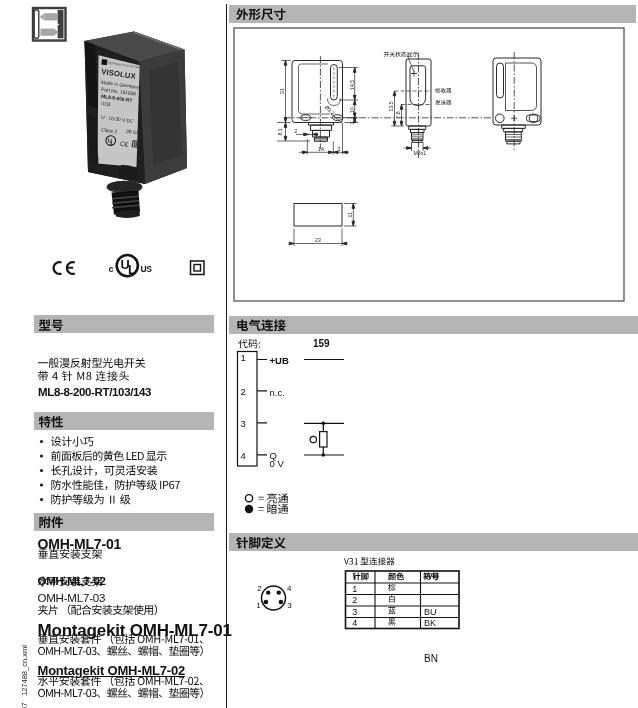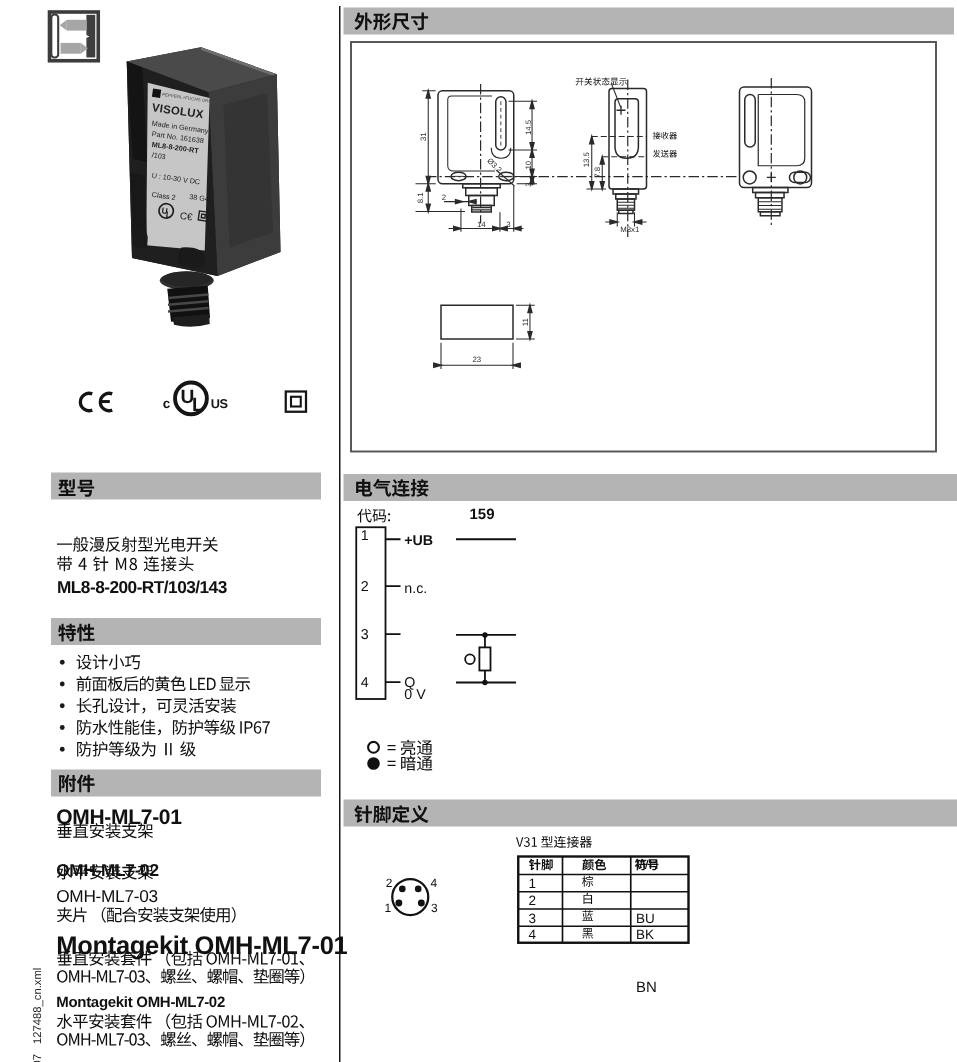--- a/index.html
+++ b/index.html
@@ -240,21 +240,21 @@
 <rect x="345.5" y="571" width="113.5" height="57.5" stroke-width="1.6"></rect>
 <path d="M375,571 V628.5 M420.5,571 V628.5" stroke-width="1.1"></path>
 <path d="M345.5,583 H459 M345.5,594.5 H459 M345.5,606 H459 M345.5,617.5 H459" stroke-width="1.1"></path>
 </g>
 </svg>
 <div class="t" style="left:38px;top:338.5px;font-size:11.5px;font-weight:700;letter-spacing:-0.35px;margin-top:48px;">ML8-8-200-RT/103/143</div>
 <div class="t" style="left:37.5px;top:536.5px;font-size:14px;font-weight:700;letter-spacing:-0.2px;">OMH-ML7-01</div>
 <div class="t" style="left:37.5px;top:576px;font-size:11.5px;font-weight:700;letter-spacing:-0.2px;">OMH-ML7-02</div>
 <div class="t" style="left:37.5px;top:592.5px;font-size:11.5px;font-weight:400;letter-spacing:-0.2px;">OMH-ML7-03</div>
 <div class="t" style="left:37.5px;top:621.5px;font-size:17px;font-weight:700;letter-spacing:-0.2px;">Montagekit OMH-ML7-01</div>
-<div class="t" style="left:37.5px;top:664.0px;font-size:10px;font-weight:700;letter-spacing:-0.2px;">Montagekit OMH-ML7-02</div>
+<div class="t" style="left:37.5px;top:664.0px;font-size:13px;font-weight:700;letter-spacing:-0.2px;text-decoration:underline;">Montagekit OMH-ML7-02</div>
 <div class="t" style="left:313px;top:339.2px;font-size:10px;font-weight:700;">159</div>
 <div class="t" style="left:240.5px;top:353.2px;font-size:9.5px;font-weight:400;">1</div>
 <div class="t" style="left:240.5px;top:387.2px;font-size:9.5px;font-weight:400;">2</div>
 <div class="t" style="left:240.5px;top:419.2px;font-size:9.5px;font-weight:400;">3</div>
 <div class="t" style="left:240.5px;top:451.2px;font-size:9.5px;font-weight:400;">4</div>
 <div class="t" style="left:269.5px;top:356.2px;font-size:9.5px;font-weight:700;">+UB</div>
 <div class="t" style="left:269.5px;top:387.7px;font-size:9.5px;font-weight:400;">n.c.</div>
 <div class="t" style="left:269.5px;top:419.2px;font-size:9.5px;font-weight:400;margin-top:40px;">0 V</div>
 <div class="t" style="left:269.5px;top:451.2px;font-size:9.5px;font-weight:400;">Q</div>
 <div class="t" style="left:352.3px;top:584.6px;font-size:9px;font-weight:400;">1</div>

